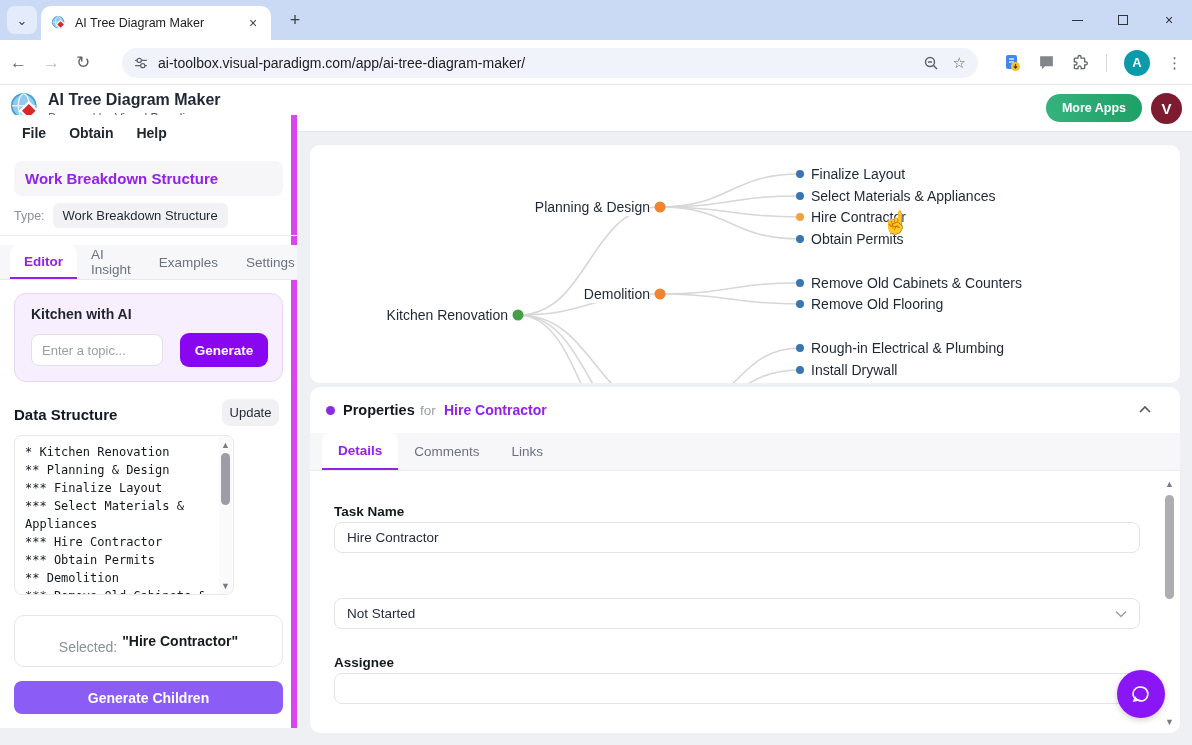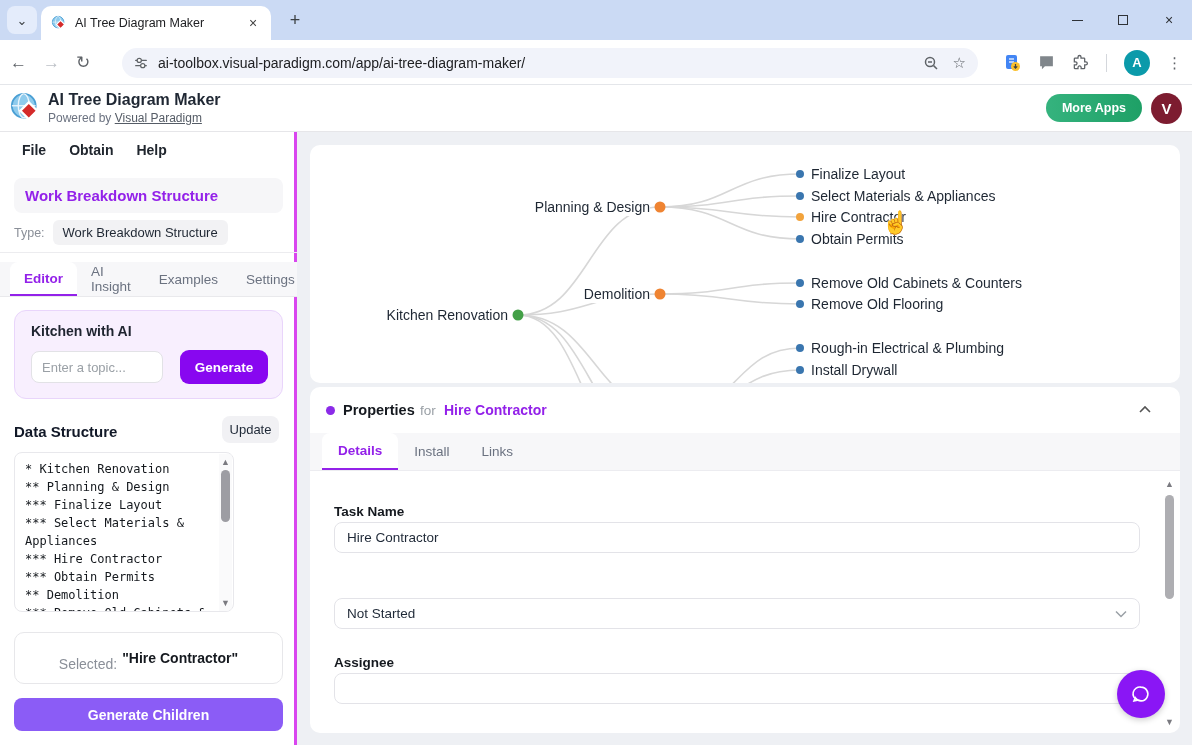--- a/index.html
+++ b/index.html
@@ -32,21 +32,21 @@
   
   .appheader { position:absolute; left:0; top:85px; width:1192px; height:47px; background:#fff; border-bottom:1px solid #e6e6e9; }
   .applogo { position:absolute; left:10px; top:7px; }
   .apptitle { position:absolute; left:48px; top:6px; font-size:16px; font-weight:bold; color:#1f2733; }
   .appsub { position:absolute; left:48px; top:26px; font-size:12px; color:#6b7280; }
   .appsub a { color:#555c66; text-decoration:underline; }
   .moreapps { position:absolute; right:50px; top:9px; height:28px; padding:0 16px; border-radius:14px; background:linear-gradient(90deg,#35b37e,#1ea066); color:#fff; font-size:12.5px; font-weight:bold; display:flex; align-items:center; }
   .uavatar { position:absolute; right:10px; top:8px; width:31px; height:31px; border-radius:50%; background:#7d1c30; color:#fff; font-weight:bold; font-size:15px; display:flex; align-items:center; justify-content:center; }
 
   
-  .sidebar { position:absolute; left:0; top:132px; width:297px; height:613px; background:#fff; border-right:3px solid #d946ef; }
+  .sidebar { position:absolute; left:0; top:115px; width:297px; height:613px; background:#fff; border-right:6px solid #d946ef; }
   .menurow { position:absolute; left:22px; top:10px; display:flex; gap:23px; font-size:14px; font-weight:bold; color:#20262e; }
   .doctitle { position:absolute; left:14px; top:46px; width:269px; height:35px; background:#f6f6f8; border-radius:8px; display:flex; align-items:center; padding:0 11px; font-size:15px; font-weight:bold; color:#9321e9; }
   .typerow { position:absolute; left:14px; top:88px; display:flex; align-items:center; gap:8px; }
   .typelabel { font-size:12.5px; color:#8a8f98; }
   .typepill { background:#f2f2f4; border-radius:6px; padding:5px 10px; font-size:13px; color:#1f2733; }
   .sidediv { position:absolute; left:0; top:120px; width:297px; height:1px; background:#ececef; }
   .sidetabs { position:absolute; left:0; top:130px; width:297px; height:35px; background:#f7f7f9; border-bottom:1px solid #e9e9ec; display:flex; padding-left:10px; font-size:13.5px; color:#6b7280; }
   .stab { padding:0 14px; display:flex; align-items:center; }
   .stab.active { background:#fff; border-radius:8px 8px 0 0; border-bottom:2px solid #9321e9; color:#9321e9; font-weight:bold; }
   .genpanel { position:absolute; left:14px; top:178px; width:269px; height:89px; background:#f8effe; border:1px solid #e9d5fb; border-radius:12px; }
@@ -281,21 +281,21 @@
       <div class="propdot"></div>
       <span class="proptitle">Properties</span>
       <span class="propfor">for</span>
       <span class="proptarget">Hire Contractor</span>
       <svg class="collapse" width="14" height="10" viewBox="0 0 14 10">
           <polyline points="2,8 7,3 12,8" fill="none" stroke="#555" stroke-width="1.6"></polyline>
         </svg>
     </div>
     <div class="proptabs">
       <div class="ptab active">Details</div>
-      <div class="ptab">Install</div>
+      <div class="ptab">Comments</div>
       <div class="ptab">Links</div>
     </div>
 
     <div class="field-label" style="top:117px;">Task Name</div>
     <input class="field-input" style="top: 135px;" value="Hire Contractor">
 
     <div class="field-label" style="top:192px;margin-top:21px;">Status</div>
     <div class="field-select" style="top:211px;">
       <span>Not Started</span>
       <svg width="12" height="8" viewBox="0 0 12 8">

